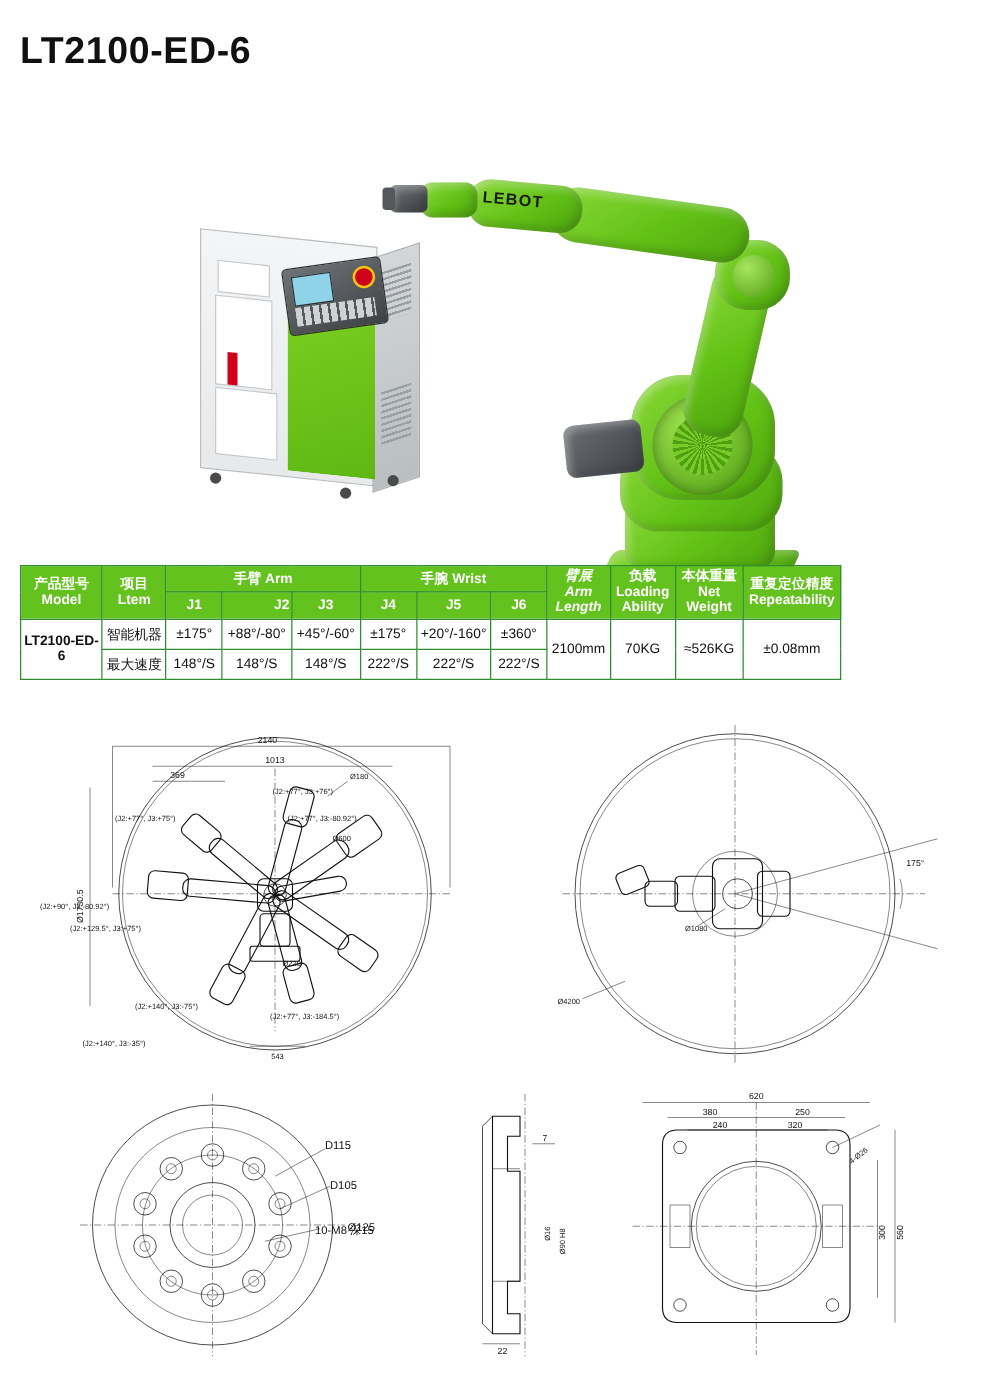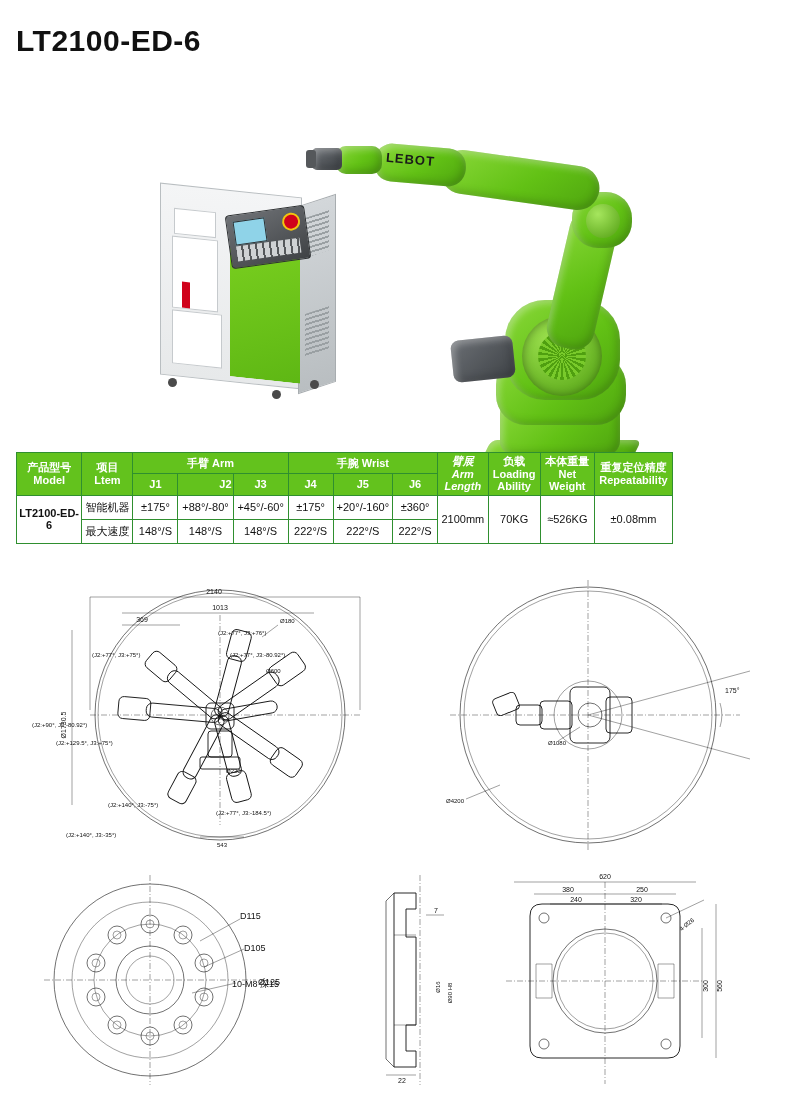--- a/index.html
+++ b/index.html
@@ -308,21 +308,21 @@
         <circle cx="170" cy="140" r="12" class="ln"></circle>
       </g>
 
       <text class="dimtext sm" x="128" y="170">Ø1080</text>
       <line x1="138" y1="166" x2="160" y2="152" class="thin"></line>
       <text class="dimtext sm" x="26" y="228">Ø4200</text>
       <line x1="46" y1="224" x2="80" y2="210" class="thin"></line>
     </svg>
   </div>
 
-  <div class="draw" style="left:32px;top:875px;">
+  <div class="draw" style="left:52px;top:875px;">
     <svg width="280" height="220" viewBox="0 0 280 220">
       <circle cx="118" cy="105" r="96" class="ln"></circle>
       <circle cx="118" cy="105" r="78" class="thin"></circle>
       <circle cx="118" cy="105" r="56" class="thin"></circle>
       <circle cx="118" cy="105" r="34" class="ln"></circle>
       <circle cx="118" cy="105" r="24" class="thin"></circle>
       <line x1="118" y1="0" x2="118" y2="210" class="dash"></line>
       <line x1="12" y1="105" x2="224" y2="105" class="dash"></line>
 
       <g class="ln">

